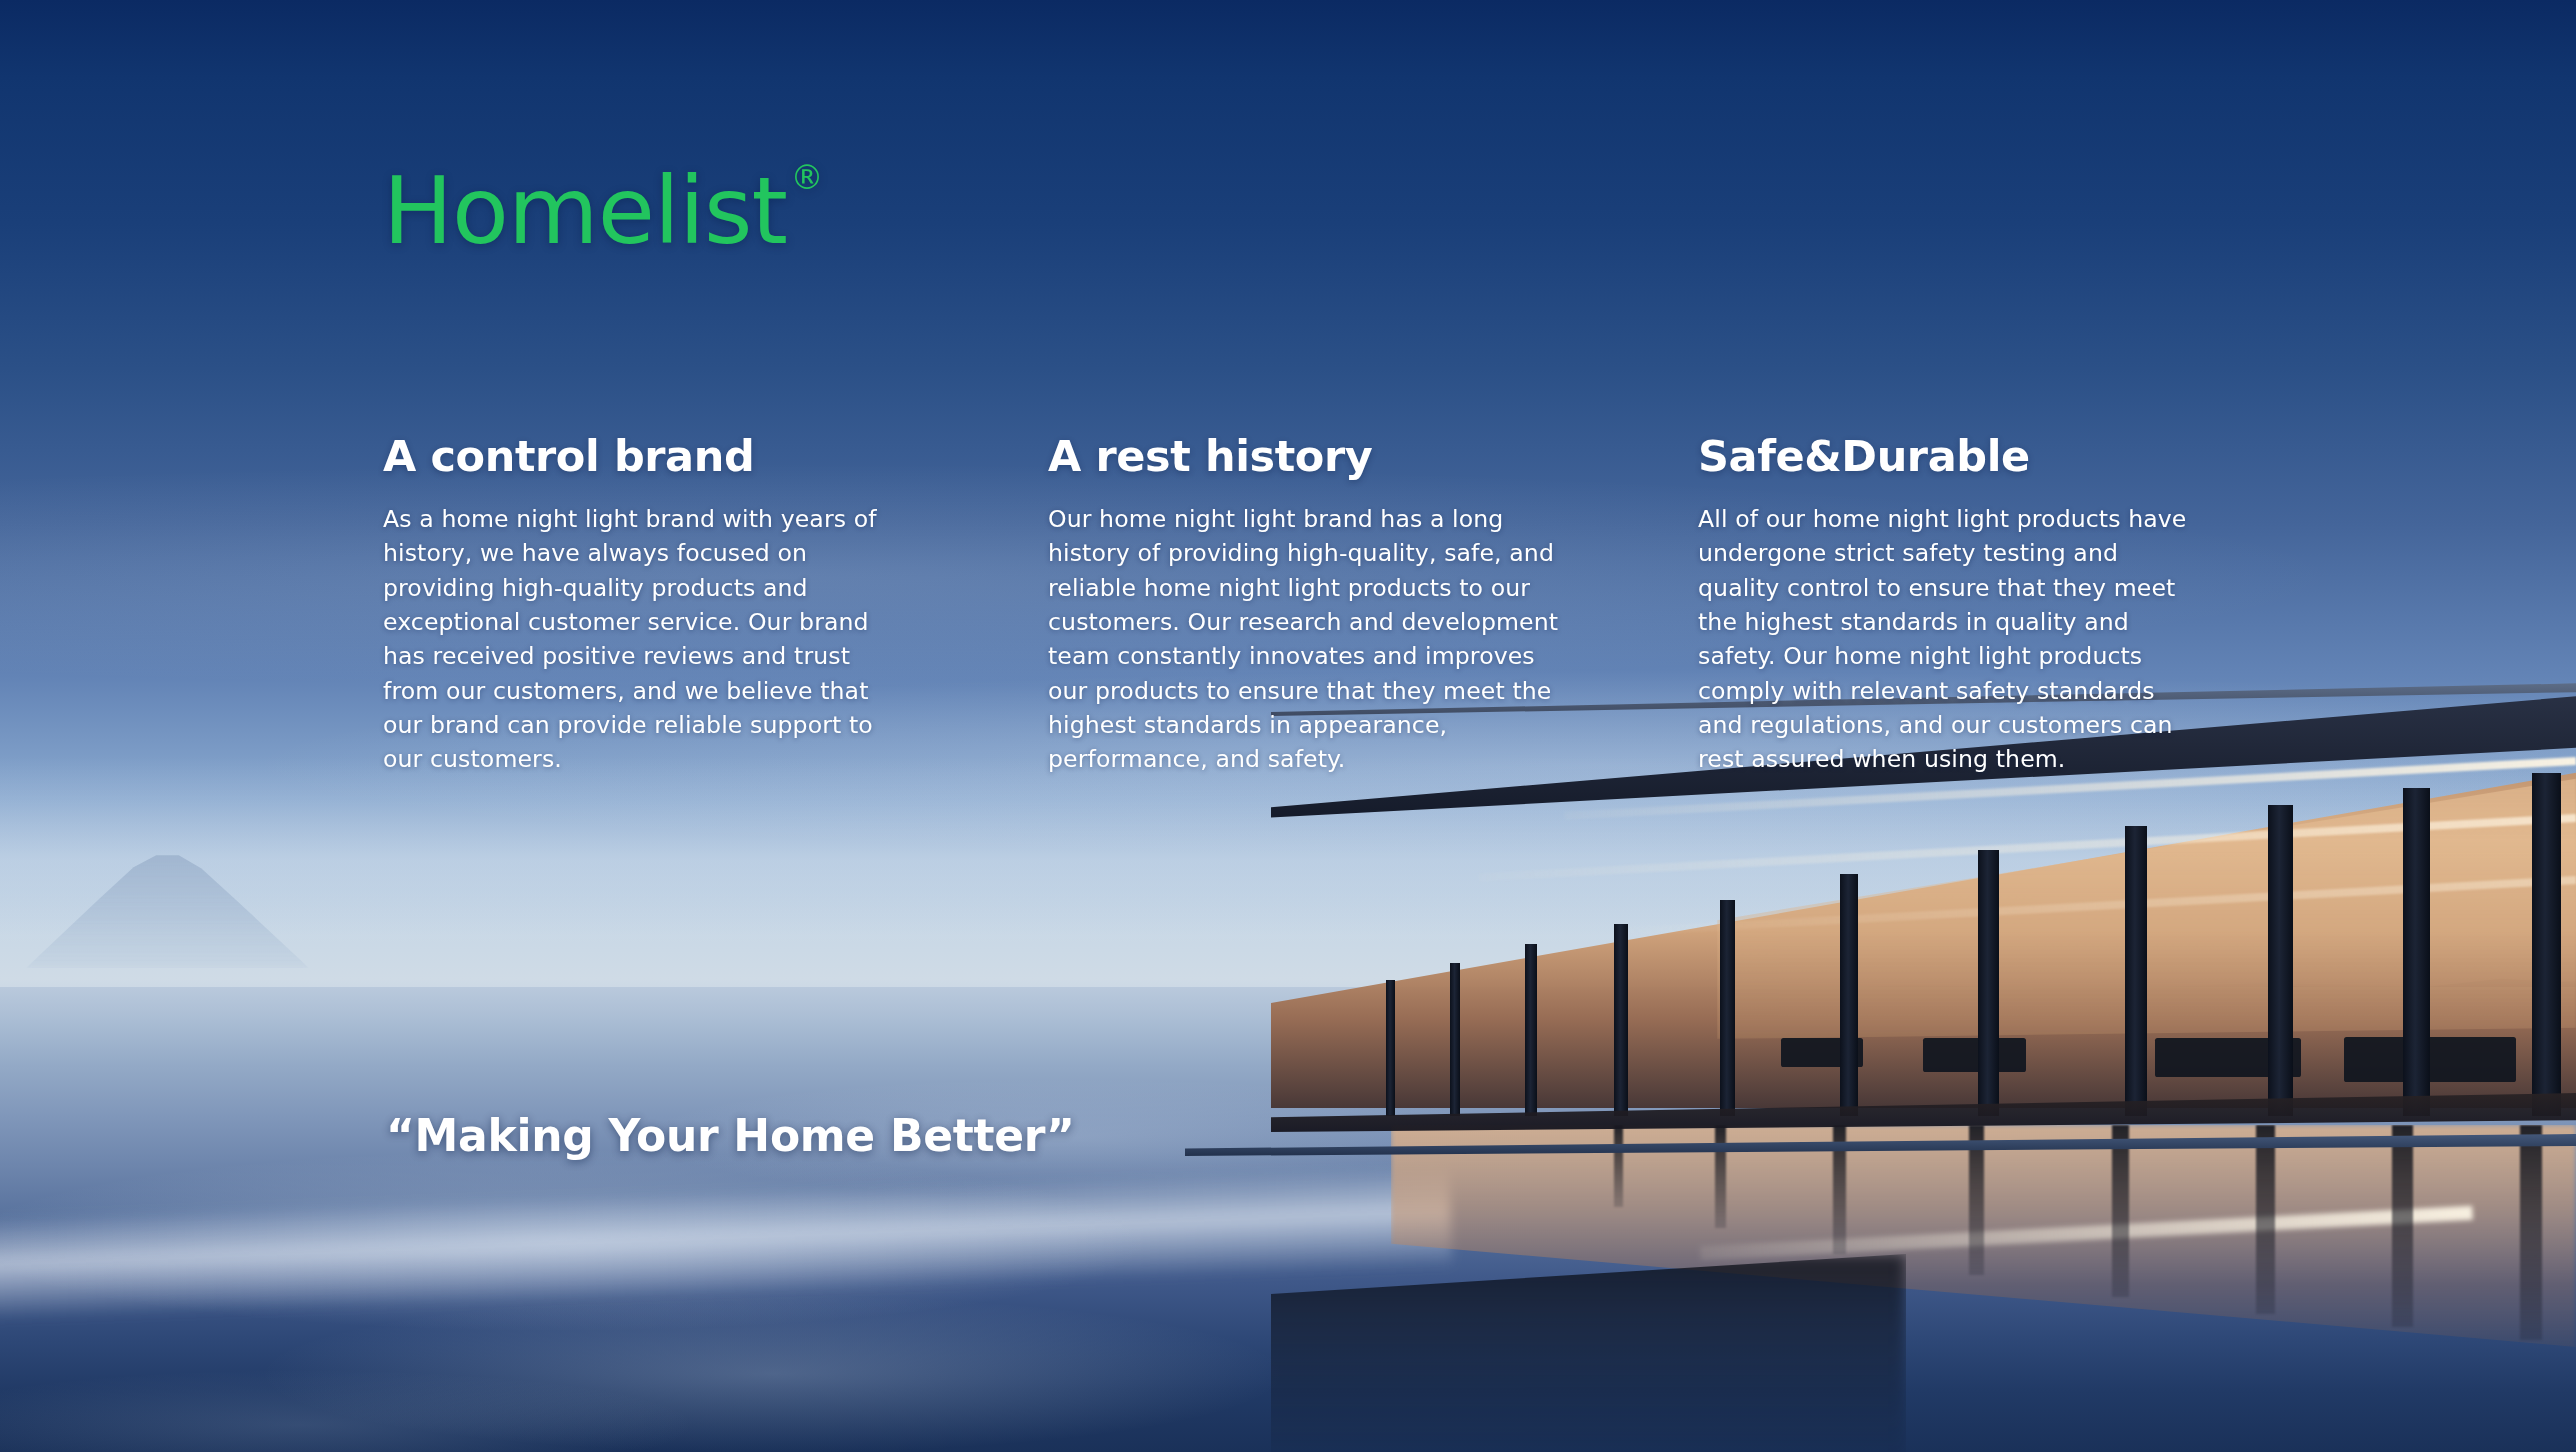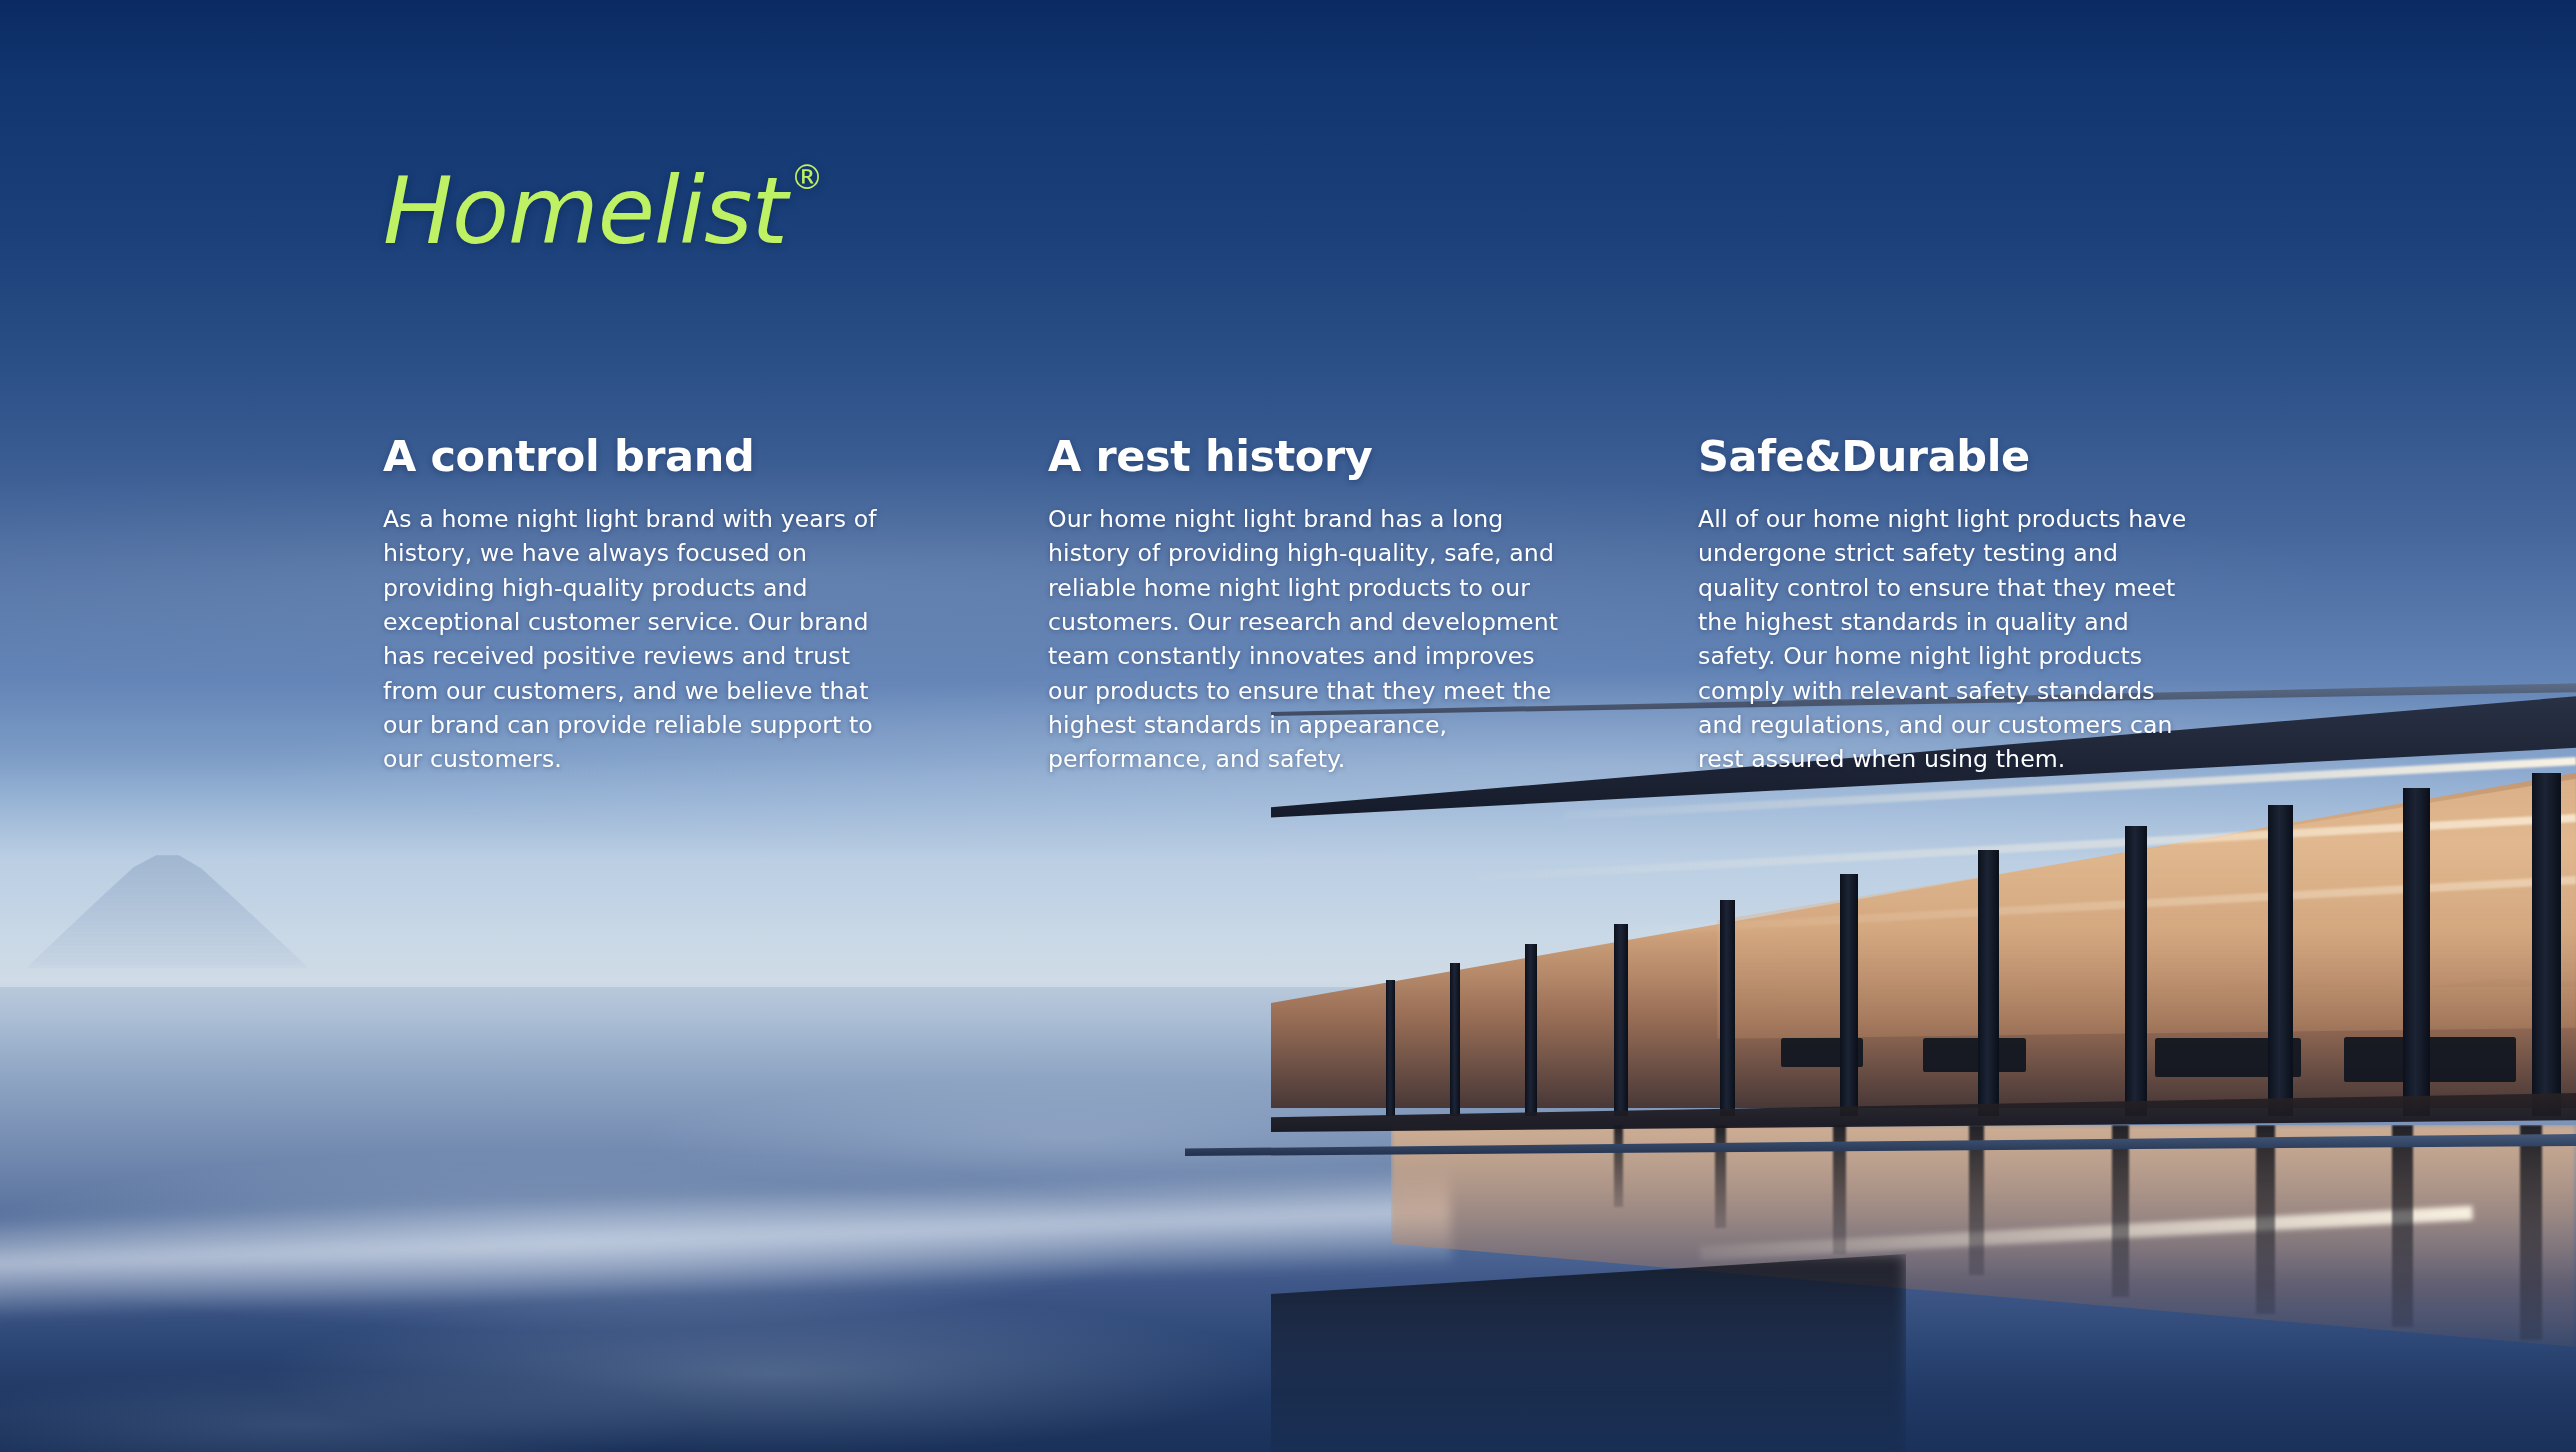--- a/index.html
+++ b/index.html
@@ -185,24 +185,23 @@
     filter:blur(6.9px);
     clip-path:polygon(0% 20%, 100% 0%, 100% 100%, 0% 100%);
   }
 
   
   #content { position:absolute; inset:0; }
 
   .logo {
     position:absolute; left:383px; top:165px;
     font-family:"DejaVu Sans", sans-serif;
-    font-size:93px; font-weight:400; color:#bef264; letter-spacing:-0.9px;
+    font-size:93px; font-weight:400; color:#22c55e; letter-spacing:-0.9px;
     line-height:1; white-space:nowrap;
     text-shadow:0 1.7px 8.6px rgba(0,20,60,.35);
-    font-style:italic;
   }
   .logo .reg {
     font-size:33px; vertical-align:super; position:relative; top:-22px; left:3.4px;
   }
 
   .cols { position:absolute; left:0; top:0; width:2576px; }
   .col-block { position:absolute; top:434px; }
   .c1 { left:383px;  width:507px; }
   .c2 { left:1048px; width:515px; }
   .c3 { left:1698px; width:489px; }
@@ -310,14 +309,15 @@
       <div class="col-body">Our home night light brand has a long history of providing high-quality, safe, and reliable home night light products to our customers. Our research and development team constantly innovates and improves our products to ensure that they meet the highest standards in appearance, performance, and safety.</div>
     </div>
 
     <div class="col-block c3">
       <div class="col-head">Safe&amp;Durable</div>
       <div class="col-body">All of our home night light products have undergone strict safety testing and quality control to ensure that they meet the highest standards in quality and safety. Our home night light products comply with relevant safety standards and regulations, and our customers can rest assured when using them.</div>
     </div>
 
   </div>
 
+  <div class="tagline">“Making Your Home Better”</div>
 </div>
 
 
 </body></html>

